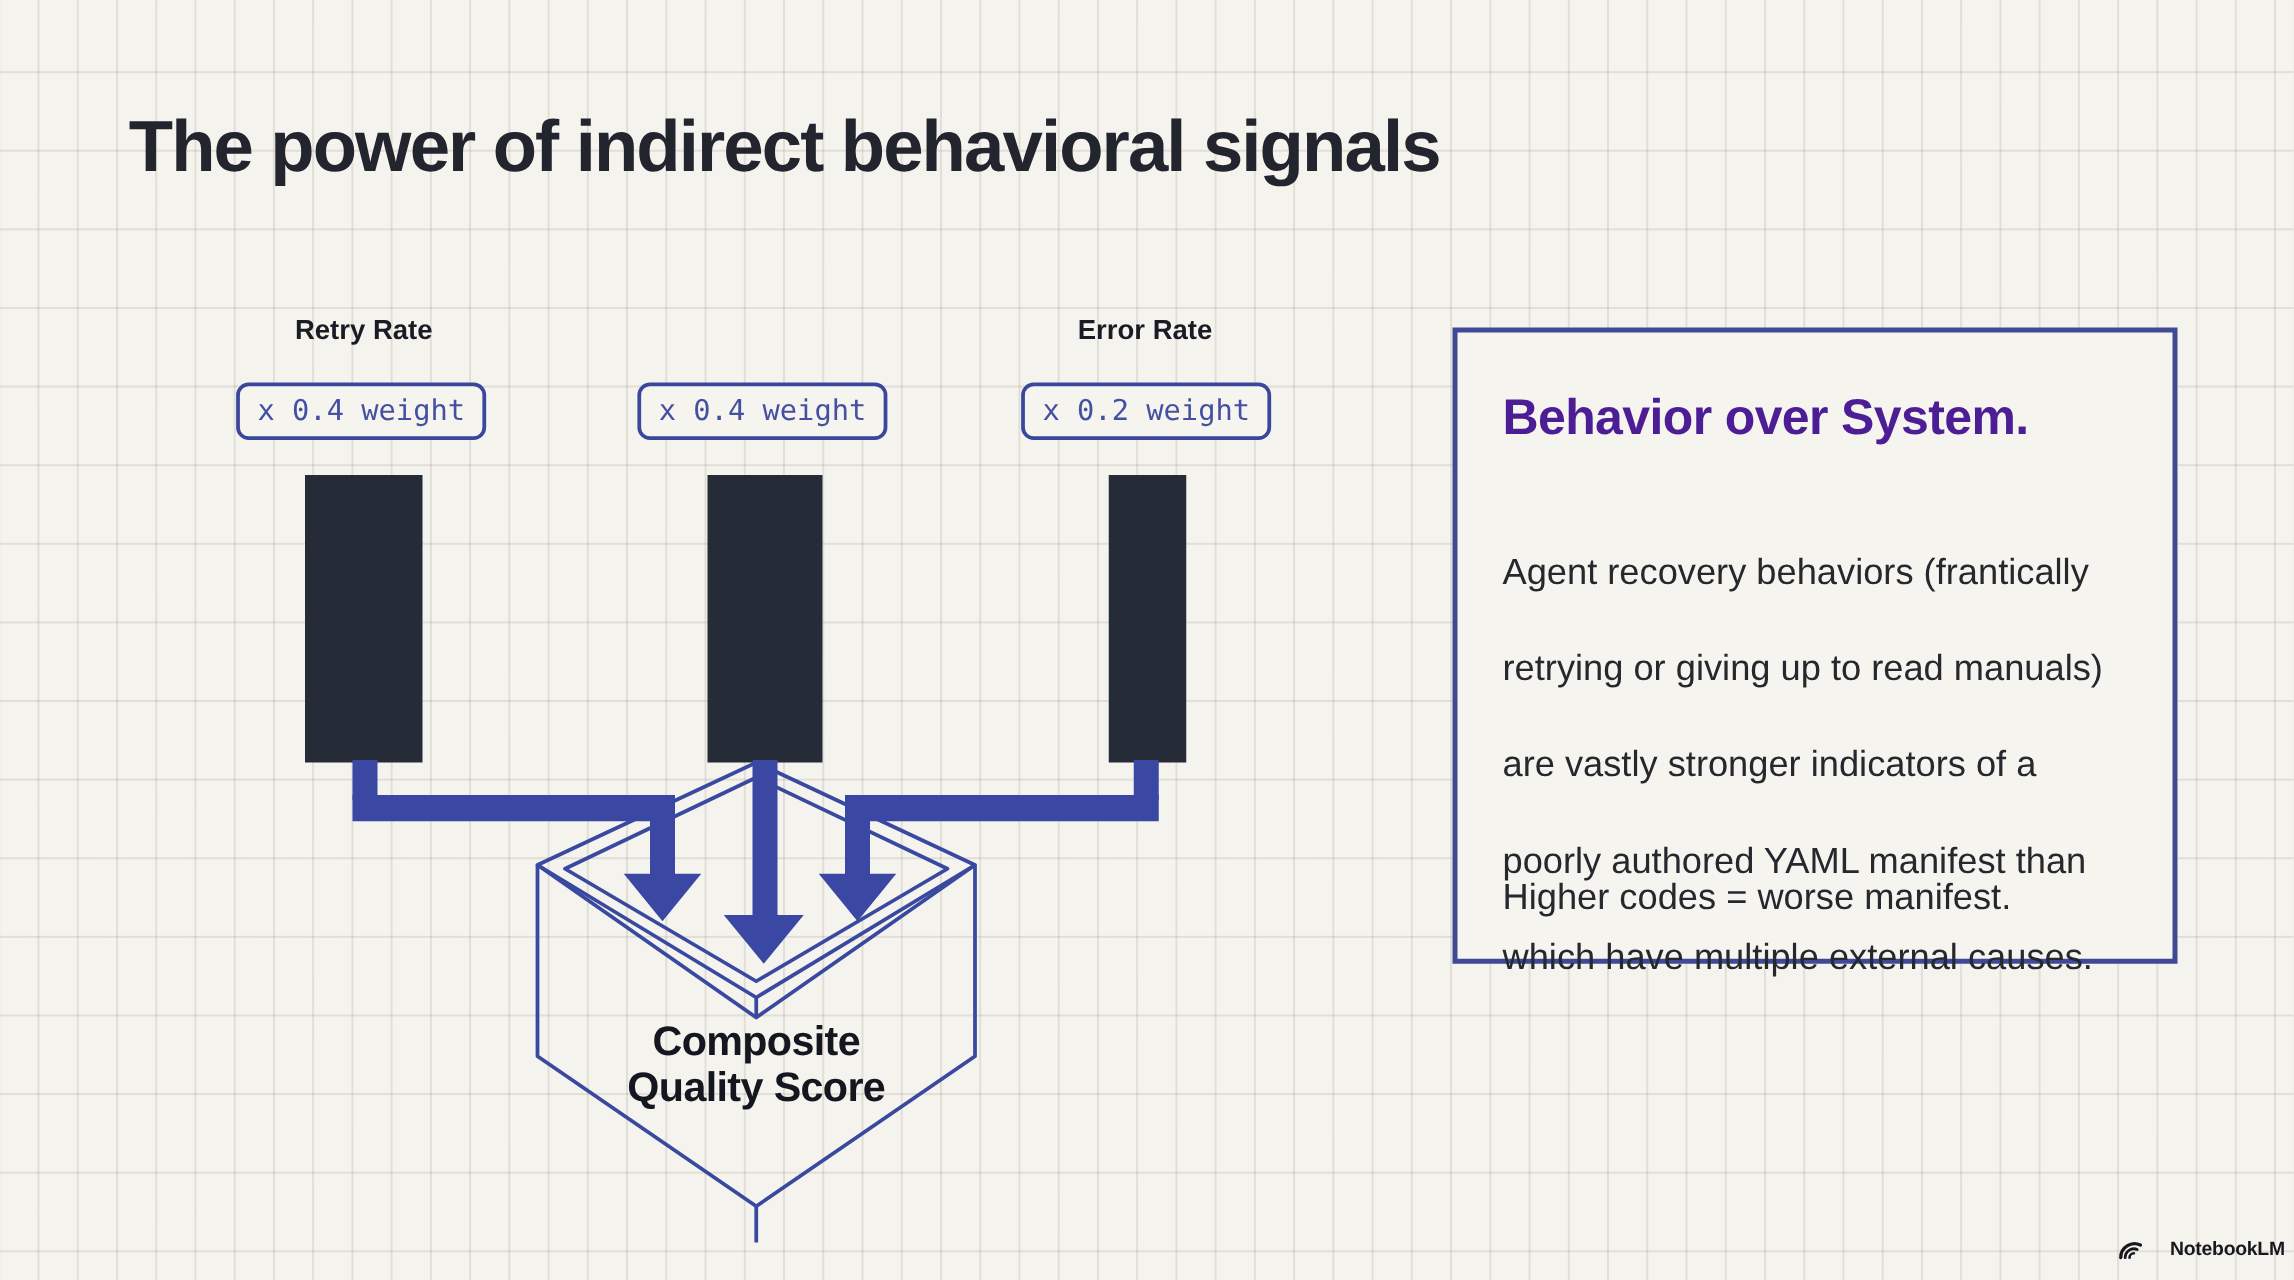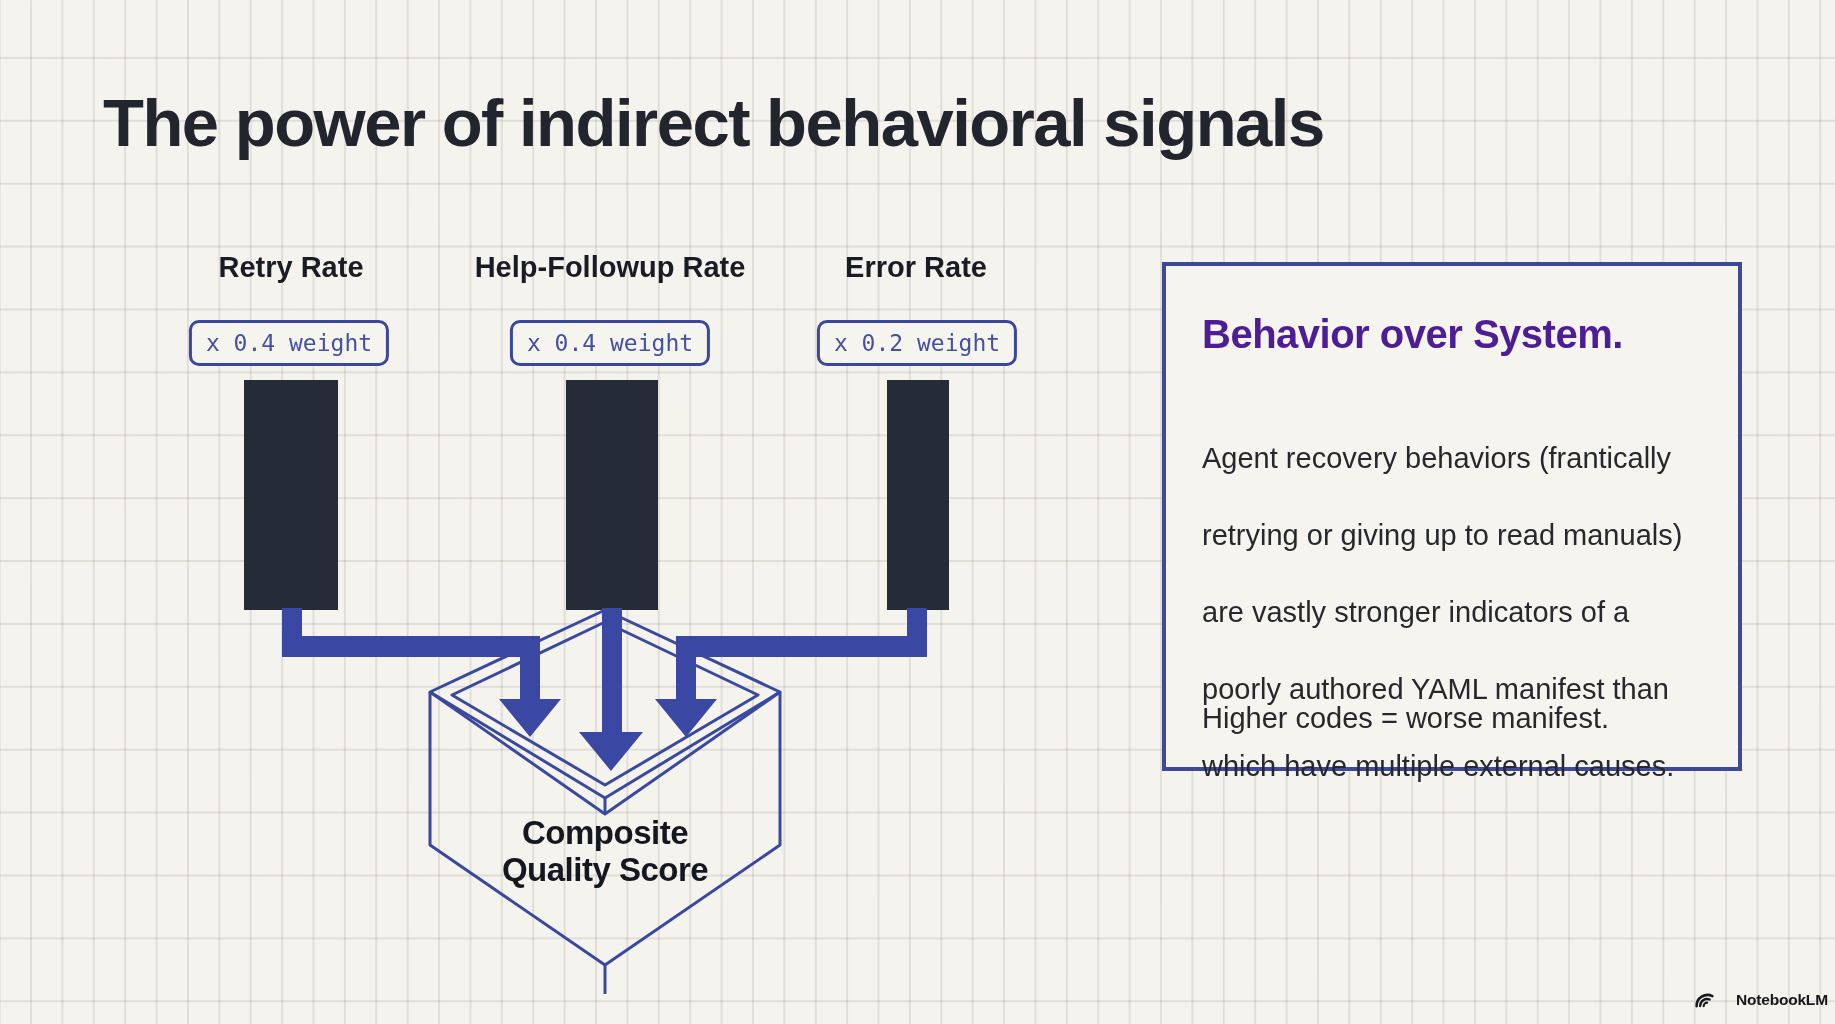--- a/index.html
+++ b/index.html
@@ -11,29 +11,29 @@
     background-image:
       linear-gradient(to right, rgba(122,114,92,0.16) 1.5px, transparent 1.5px),
       linear-gradient(to bottom, rgba(122,114,92,0.16) 1.5px, transparent 1.5px);
     background-size:31.4px 62.9px;
     background-position:-1.4px -6px;
     font-family:"Liberation Sans", sans-serif;
     color:#23252e;
   }
   .title{
     position:absolute;left:103px;top:84px;
-    font-size:67px;font-weight:bold;letter-spacing:-1.5px;
+    font-size:58px;font-weight:bold;letter-spacing:-1.5px;
     color:#22242e;white-space:nowrap;
   }
   .col-label{
     position:absolute;top:251px;transform:translateX(-50%);
-    font-size:29px;font-weight:bold;color:#191c24;white-space:nowrap;
+    font-size:22px;font-weight:bold;color:#191c24;white-space:nowrap;
   }
   .weight-badge{
-    position:absolute;top:320px;transform:translateX(-50%);
+    position:absolute;top:306px;transform:translateX(-50%);
     font-family:"DejaVu Sans Mono","Liberation Mono",monospace;
     font-size:23px;line-height:26px;color:#4450a2;
     background:#f6f4ef;
     border:3px solid #3a479c;border-radius:10px;
     padding:7px 14px;white-space:nowrap;
   }
   .signal-bar{
     position:absolute;top:380px;height:230px;
     background:#262b38;
   }
@@ -76,21 +76,20 @@
 <body>
 
 <div class="stage">
 
   <div class="title">The power of indirect behavioral signals</div>
 
   <div class="col-label" style="left:291px">Retry Rate</div>
   <div class="weight-badge" style="left:289px">x 0.4 weight</div>
   <div class="signal-bar" style="left:244px;width:94px"></div>
 
-  <div class="col-label" style="left:610px">Help-Followup Rate</div>
   <div class="weight-badge" style="left:610px">x 0.4 weight</div>
   <div class="signal-bar" style="left:566px;width:92px"></div>
 
   <div class="col-label" style="left:916px">Error Rate</div>
   <div class="weight-badge" style="left:917px">x 0.2 weight</div>
   <div class="signal-bar" style="left:887px;width:62px"></div>
 
   <svg class="flow-svg" width="1835" height="1024" viewBox="0 0 1835 1024">
 
     <g fill="none" stroke="#3a49a0" stroke-width="3" stroke-linejoin="round">

